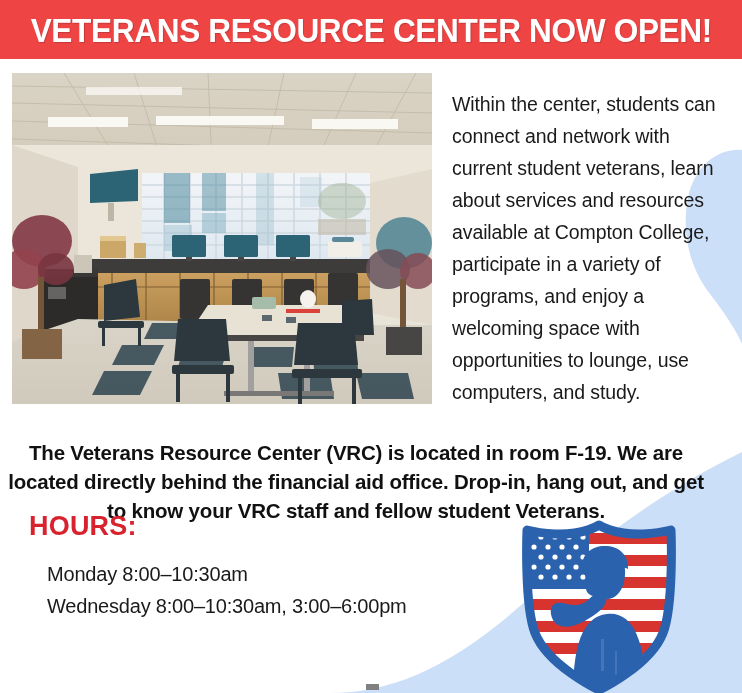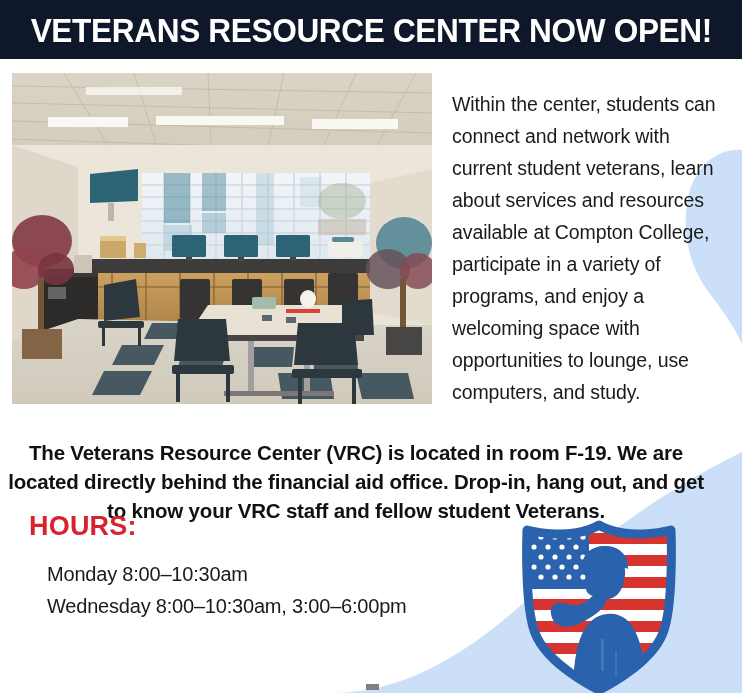--- a/index.html
+++ b/index.html
@@ -33,21 +33,21 @@
     z-index: 0;
   }
 
   
   .banner {
     position: absolute;
     left: 0;
     top: 0;
     width: 742px;
     height: 59px;
-    background: #0f172a;
+    background: #ef4444;
     z-index: 5;
     display: flex;
     align-items: center;
     justify-content: center;
   }
   .banner-title {
     color: #ffffff;
     font-family: "Liberation Sans Narrow", "Liberation Sans", sans-serif;
     font-weight: bold;
     font-size: 34px;

